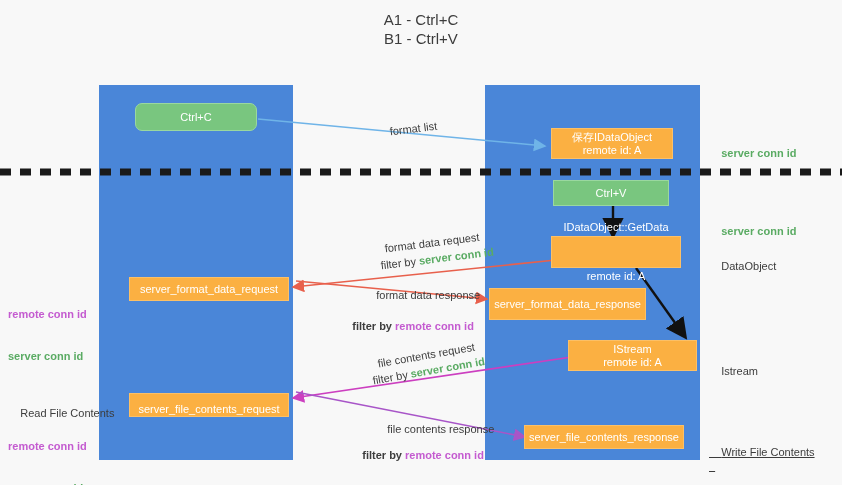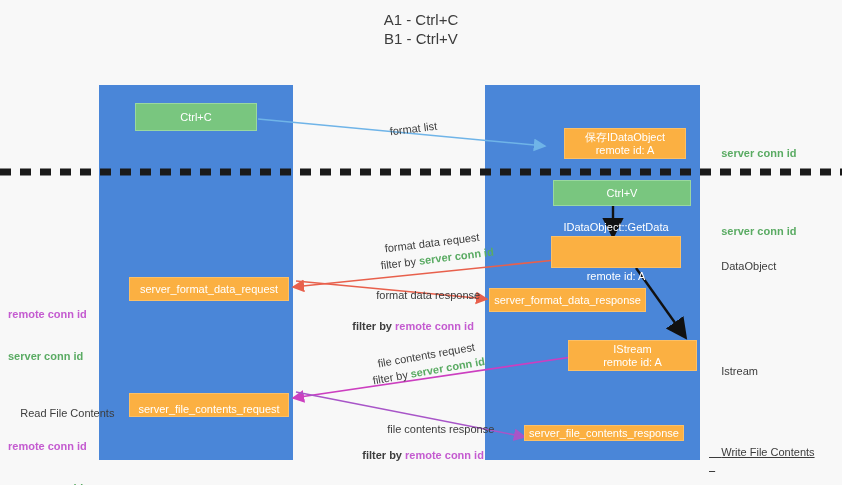--- a/index.html
+++ b/index.html
@@ -126,56 +126,56 @@
 
     <line x1="296" y1="281" x2="487" y2="299" stroke="#e8604c" stroke-width="1.6" marker-end="url(#ah-red)"></line>
 
     <line x1="572" y1="357" x2="293" y2="398" stroke="#cc3fc0" stroke-width="1.6" marker-end="url(#ah-magenta)"></line>
 
     <line x1="296" y1="392" x2="525" y2="437" stroke="#a855c8" stroke-width="1.6" marker-end="url(#ah-purple)"></line>
 
     <line x1="0" y1="172" x2="842" y2="172" stroke="#1a1a1a" stroke-width="7" stroke-dasharray="11 9"></line>
   </svg>
 
-  <div class="box green" style="left:135px;top:103px;width:122px;height:28px;">
+  <div class="box green" style="left:135px;top:103px;width:122px;height:28px;border-radius:7px;">
     <div>Ctrl+C</div>
   </div>
 
-  <div class="box orange" style="left:551px;top:128px;width:122px;height:31px;margin-left:13px;">
+  <div class="box orange" style="left:551px;top:128px;width:122px;height:31px;">
     <div>保存IDataObject</div>
     <div>remote id: A</div>
   </div>
 
-  <div class="box green" style="left:553px;top:180px;width:138px;height:26px;">
+  <div class="box green" style="left:553px;top:180px;width:116px;height:26px;">
     <div>Ctrl+V</div>
   </div>
 
   <div class="box orange" style="left:551px;top:236px;width:130px;height:32px;gap:36px;">
     <div>IDataObject::GetData</div>
     <div>remote id: A</div>
   </div>
 
   <div class="box orange" style="left:129px;top:277px;width:160px;height:24px;">
     <div>server_format_data_request</div>
   </div>
 
-  <div class="box orange" style="left:489px;top:288px;width:157px;height:24px;">
+  <div class="box orange" style="left:489px;top:288px;width:157px;height:32px;">
     <div>server_format_data_response</div>
   </div>
 
   <div class="box orange" style="left:568px;top:340px;width:129px;height:31px;">
     <div>IStream</div>
     <div>remote id: A</div>
   </div>
 
   <div class="box orange" style="left:129px;top:393px;width:160px;height:24px;justify-content:flex-end;">
     <div>server_file_contents_request</div>
   </div>
 
-  <div class="box orange" style="left:524px;top:425px;width:160px;height:16px;">
+  <div class="box orange" style="left:524px;top:425px;width:160px;height:24px;">
     <div>server_file_contents_response</div>
   </div>
 
   <div class="lbl rot rot-7" style="left:375px;top:112px;">
     <span>format list</span>
   </div>
 
   <div class="lbl rot rot-7" style="left:370px;top:229px;">
     <span>format data request</span>
   </div>

